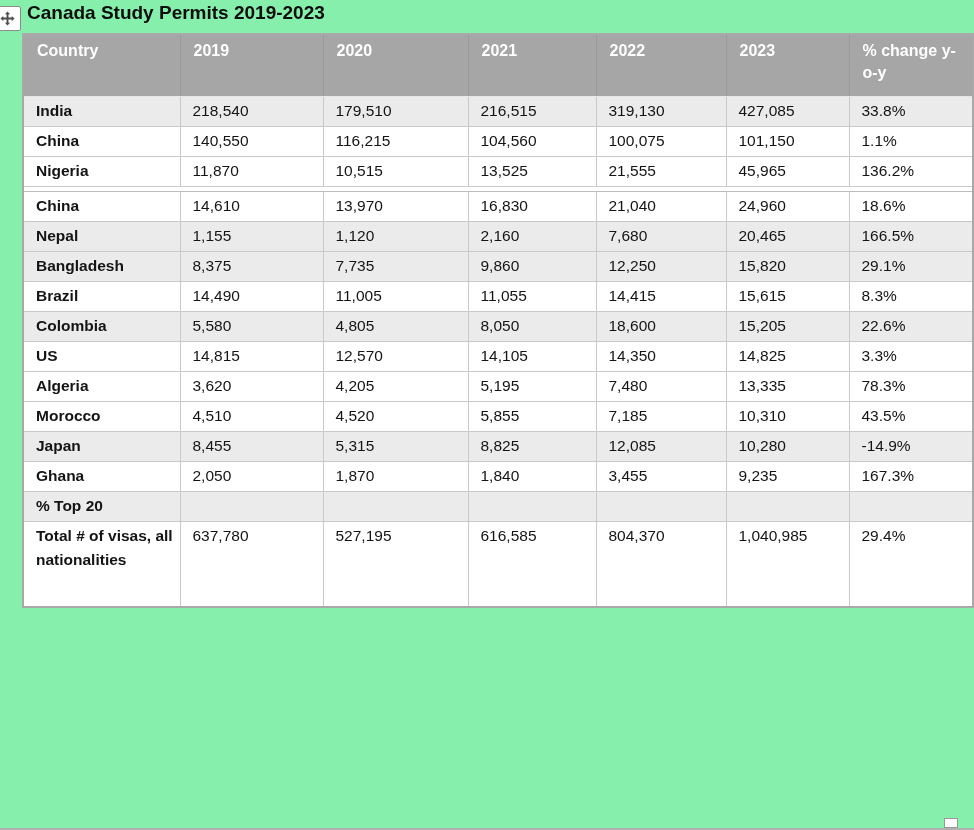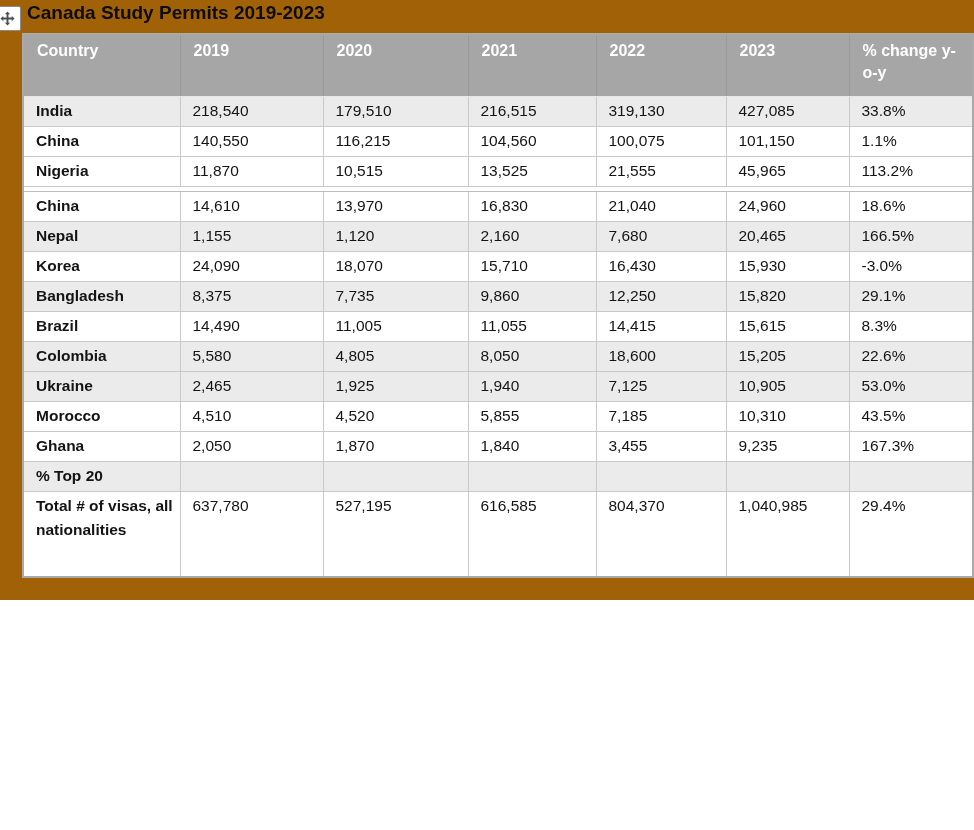--- a/index.html
+++ b/index.html
@@ -5,21 +5,21 @@
   :root{
     --header-bg:#a6a6a6;
     --header-text:#ffffff;
     --stripe:#ebebeb;
     --grid:#c9c9c9;
     --outer-border:#a9a9a9;
     --text:#141414;
   }
   *{box-sizing:border-box;}
   body{margin:0;background:#fff;font-family:"Liberation Sans",sans-serif;color:var(--text);}
-  .screen{position:relative;width:974px;height:600px;background:#a16207;overflow:hidden;}
+  .screen{position:relative;width:974px;height:830px;background:#86efac;overflow:hidden;}
 
   .doc-title{
     position:absolute;left:27px;top:2px;
     font-size:19px;font-weight:700;color:#0d0d0d;letter-spacing:0;
     white-space:nowrap;
   }
 
   
   .move-handle{
     position:absolute;left:-7px;top:6px;width:28px;height:25px;
@@ -119,21 +119,21 @@
           <td>101,150</td>
           <td>1.1%</td>
         </tr>
         <tr>
           <td class="country">Nigeria</td>
           <td>11,870</td>
           <td>10,515</td>
           <td>13,525</td>
           <td>21,555</td>
           <td>45,965</td>
-          <td>113.2%</td>
+          <td>136.2%</td>
         </tr>
         <tr class="page-gap">
           <td colspan="7"></td>
         </tr>
         <tr>
           <td class="country">China</td>
           <td>14,610</td>
           <td>13,970</td>
           <td>16,830</td>
           <td>21,040</td>
@@ -142,29 +142,20 @@
         </tr>
         <tr class="stripe">
           <td class="country">Nepal</td>
           <td>1,155</td>
           <td>1,120</td>
           <td>2,160</td>
           <td>7,680</td>
           <td>20,465</td>
           <td>166.5%</td>
         </tr>
-        <tr>
-          <td class="country">Korea</td>
-          <td>24,090</td>
-          <td>18,070</td>
-          <td>15,710</td>
-          <td>16,430</td>
-          <td>15,930</td>
-          <td>-3.0%</td>
-        </tr>
         <tr class="stripe">
           <td class="country">Bangladesh</td>
           <td>8,375</td>
           <td>7,735</td>
           <td>9,860</td>
           <td>12,250</td>
           <td>15,820</td>
           <td>29.1%</td>
         </tr>
         <tr>
@@ -178,37 +169,55 @@
         </tr>
         <tr class="stripe">
           <td class="country">Colombia</td>
           <td>5,580</td>
           <td>4,805</td>
           <td>8,050</td>
           <td>18,600</td>
           <td>15,205</td>
           <td>22.6%</td>
         </tr>
-        <tr class="stripe">
-          <td class="country">Ukraine</td>
-          <td>2,465</td>
-          <td>1,925</td>
-          <td>1,940</td>
-          <td>7,125</td>
-          <td>10,905</td>
-          <td>53.0%</td>
+        <tr>
+          <td class="country">US</td>
+          <td>14,815</td>
+          <td>12,570</td>
+          <td>14,105</td>
+          <td>14,350</td>
+          <td>14,825</td>
+          <td>3.3%</td>
+        </tr>
+        <tr>
+          <td class="country">Algeria</td>
+          <td>3,620</td>
+          <td>4,205</td>
+          <td>5,195</td>
+          <td>7,480</td>
+          <td>13,335</td>
+          <td>78.3%</td>
         </tr>
         <tr>
           <td class="country">Morocco</td>
           <td>4,510</td>
           <td>4,520</td>
           <td>5,855</td>
           <td>7,185</td>
           <td>10,310</td>
           <td>43.5%</td>
+        </tr>
+        <tr class="stripe">
+          <td class="country">Japan</td>
+          <td>8,455</td>
+          <td>5,315</td>
+          <td>8,825</td>
+          <td>12,085</td>
+          <td>10,280</td>
+          <td>-14.9%</td>
         </tr>
         <tr>
           <td class="country">Ghana</td>
           <td>2,050</td>
           <td>1,870</td>
           <td>1,840</td>
           <td>3,455</td>
           <td>9,235</td>
           <td>167.3%</td>
         </tr>

